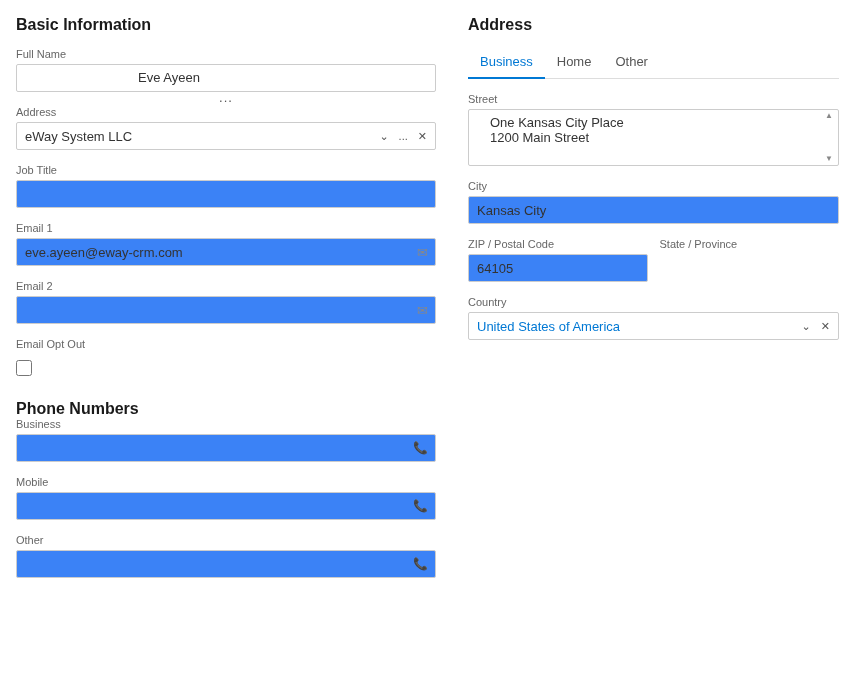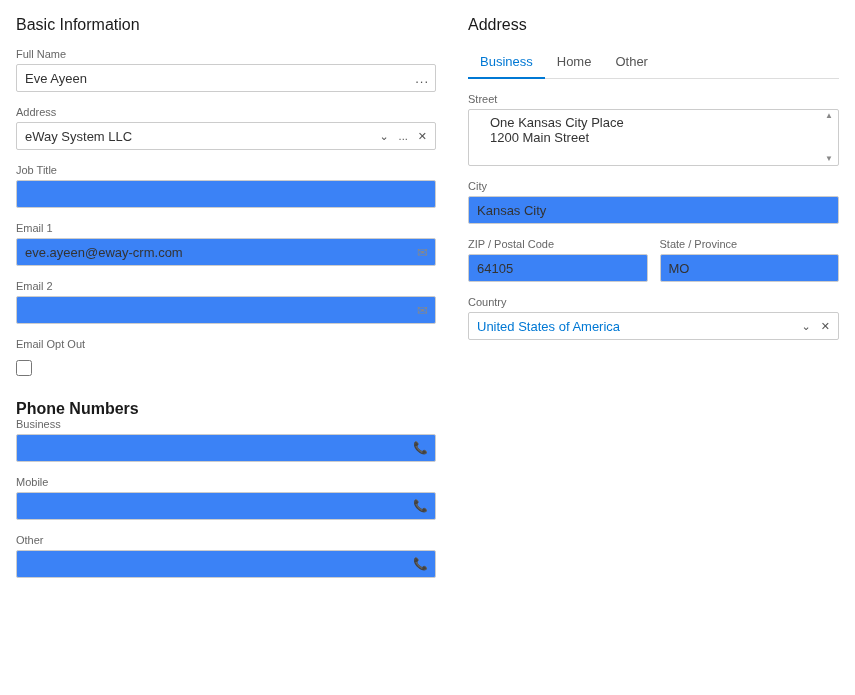--- a/index.html
+++ b/index.html
@@ -23,21 +23,21 @@
       width: 420px;
       flex-shrink: 0;
     }
 
     .right-panel {
       flex: 1;
     }
 
     .section-title {
       font-size: 16px;
-      font-weight: 400;
+      font-weight: 700;
       color: #1a1a1a;
       margin-bottom: 14px;
     }
 
     .field-group {
       margin-bottom: 14px;
     }
 
     .field-label {
       font-size: 11px;
@@ -77,20 +77,21 @@
     }
 
     .full-name-input-wrap {
       position: relative;
       display: flex;
       align-items: center;
       border: 1px solid #ccc;
       border-radius: 2px;
       background: #fff;
       height: 28px;
+      flex-direction: column;
     }
 
     .full-name-input-wrap input {
       border: none;
       flex: 1;
       padding: 5px 8px;
       font-size: 13px;
       color: #333;
       outline: none;
       background: transparent;
@@ -406,21 +407,20 @@
       <input type="text" class="field-input" value="Kansas City" style="">
     </div>
 
     <div class="zip-state-row">
       <div class="field-group zip-field">
         <label class="field-label">ZIP / Postal Code</label>
         <input type="text" class="field-input" value="64105" style="">
       </div>
       <div class="field-group state-field">
         <label class="field-label">State / Province</label>
-        <input type="text" class="field-input" value="MO" style="">
       </div>
     </div>
 
     <div class="field-group">
       <label class="field-label">Country</label>
       <div class="country-input-wrap">
         <input type="text" value="United States of America" style="color: rgb(0, 120, 212);">
         <div class="country-actions">
           <button class="chevron-icon">⌄</button>
           <button class="close-btn">✕</button>

